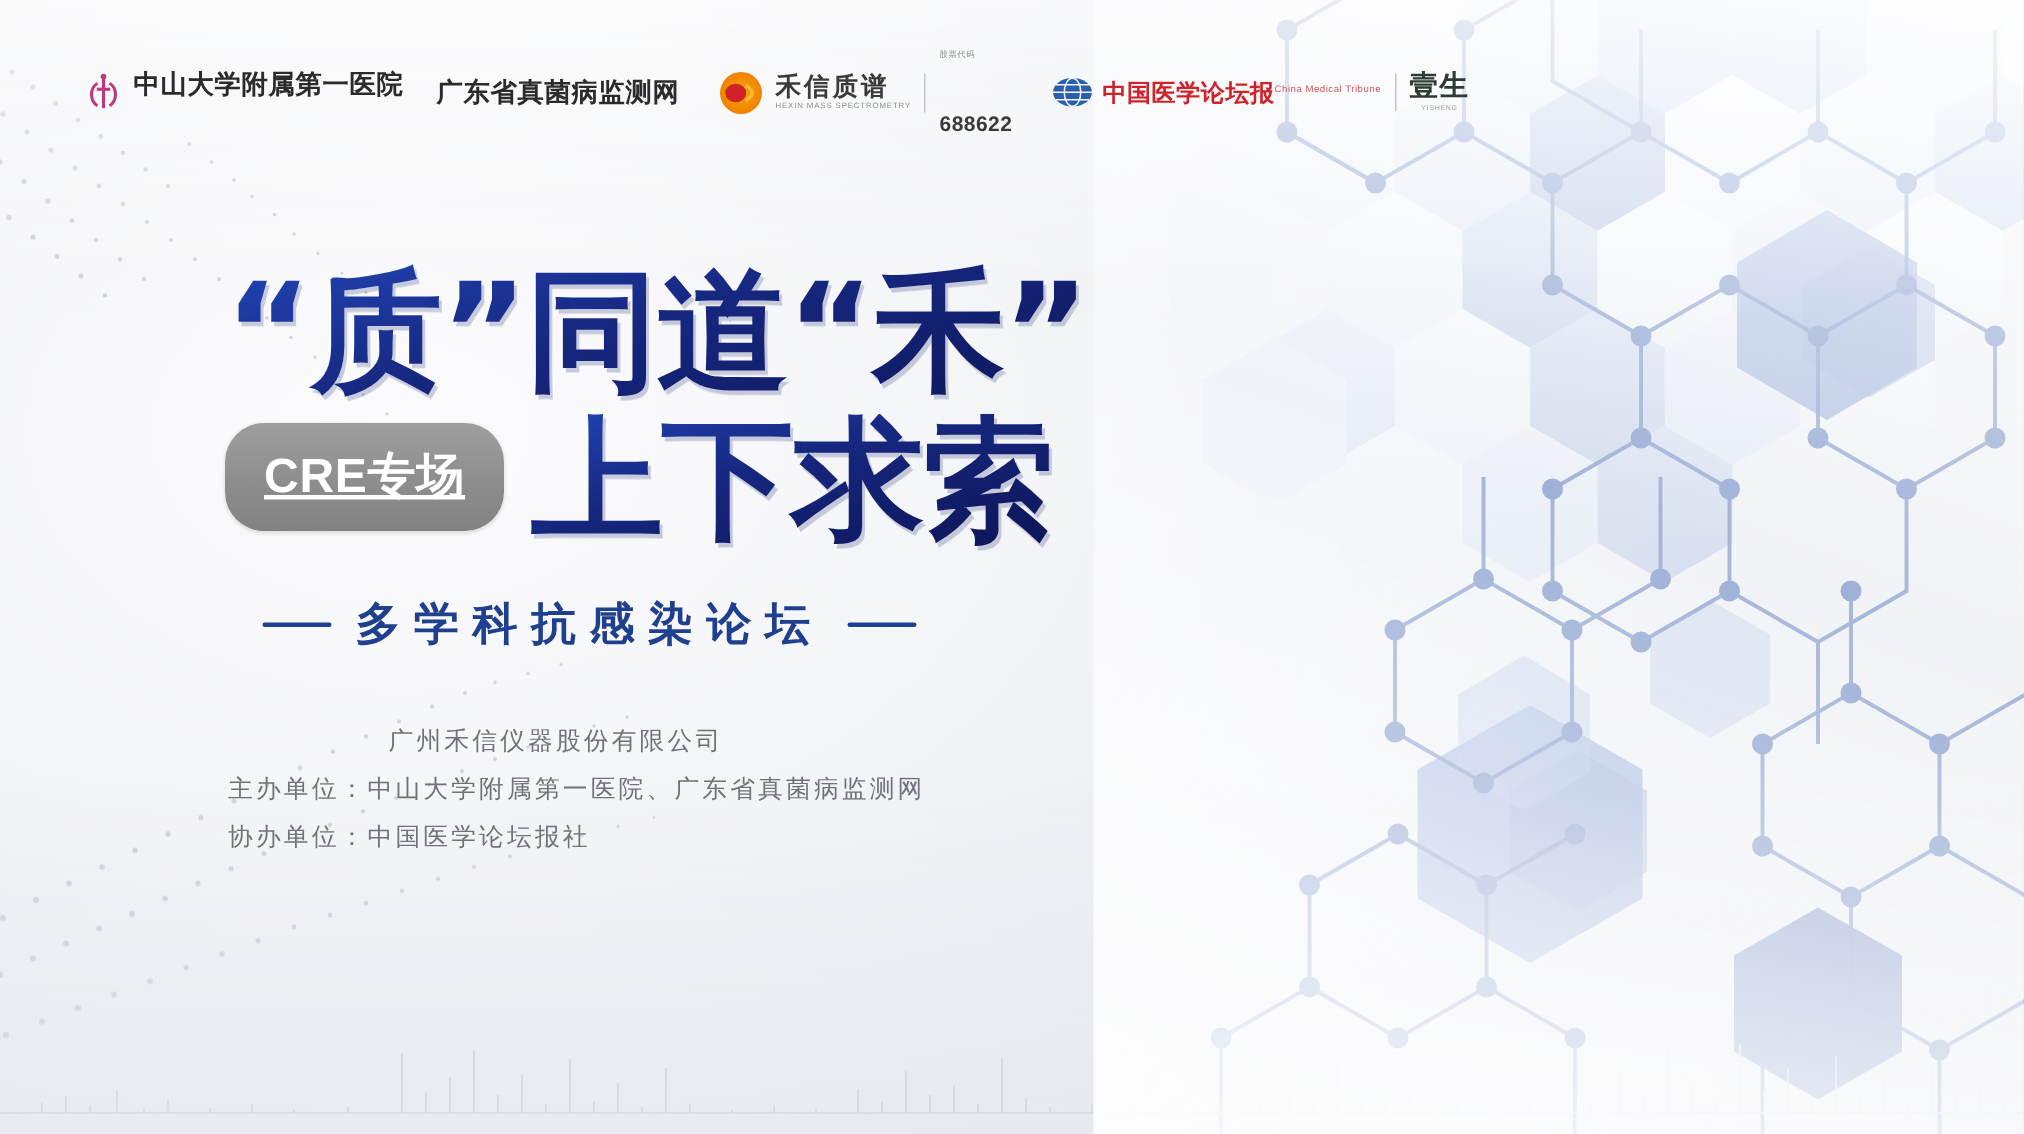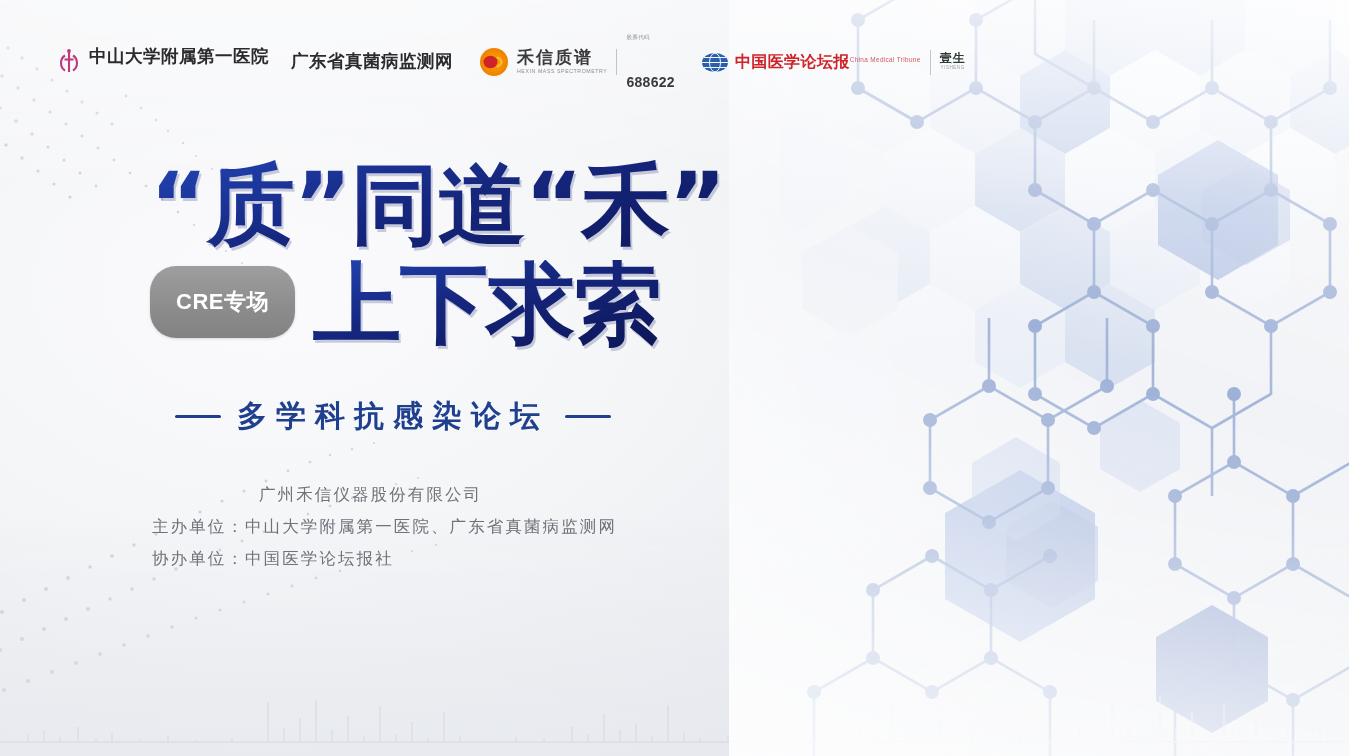--- a/index.html
+++ b/index.html
@@ -56,43 +56,43 @@
   .hx-stock-num{font-size:14px;font-weight:700;color:#3a3a3e;letter-spacing:.3px;line-height:1.1;margin-top:35px;}
 
   .cmt-group{display:flex;align-items:center;margin-left:26px;}
   .cmt-globe{width:28px;height:21px;flex:0 0 auto;}
   .cmt-text{margin-left:6px;display:flex;flex-direction:row;}
   .cmt-cn{font-size:16px;font-weight:700;color:#cf2229;letter-spacing:.4px;line-height:1.05;
           font-family:"DejaVu Serif","Liberation Serif",serif;}
   .cmt-en{font-size:6.4px;color:#d4575c;letter-spacing:.35px;line-height:1.3;margin-top:2px;white-space:nowrap;}
   .cmt-div{width:1px;height:25px;background:#c3c4c9;margin:0 9px;}
   .ys{display:flex;flex-direction:column;align-items:center;}
-  .ys-cn{font-size:12px;font-weight:700;color:#2f3b32;letter-spacing:1px;line-height:1;
-         font-family:Liberation Sans, sans-serif;}
+  .ys-cn{font-size:19px;font-weight:700;color:#2f3b32;letter-spacing:1px;line-height:1;
+         font-family:Liberation Mono, monospace;}
   .ys-en{font-size:4.6px;color:#9aa39c;letter-spacing:.5px;line-height:1.4;margin-top:1px;}
 
   
-  .title-wrap{position:absolute;left:150px;top:160px;width:660px;}
+  .title-wrap{position:absolute;left:150px;top:176px;width:660px;}
   .title-l1{
     font-size:88px;font-weight:900;line-height:1.02;letter-spacing:-1px;
     font-family:"DejaVu Sans","Liberation Sans",sans-serif;
     background:linear-gradient(165deg,#2244b5 0%,#16277f 42%,#0c1557 100%);
     -webkit-background-clip:text;background-clip:text;color:transparent;
     white-space:nowrap;
     filter:drop-shadow(2px 3px 0 rgba(22,36,110,.22));
   }
   .row2{display:flex;align-items:center;margin-top:10px;}
   .cre-badge{
     display:inline-flex;align-items:center;justify-content:center;
     background:linear-gradient(180deg,#9e9e9e 0%,#8d8d8d 55%,#828282 100%);
     color:#fff;border-radius:26px;
     padding:12px 26px;height:48px;
-    font-size:22px;font-weight:700;letter-spacing:.5px;
+    font-size:32px;font-weight:700;letter-spacing:.5px;
     box-shadow:0 1px 3px rgba(0,0,0,.14);
-    flex:0 0 auto;margin-right:18px;margin-bottom:4px;
+    flex:0 0 auto;margin-right:18px;margin-bottom:4px;text-decoration:underline;
   }
   .title-l2{
     font-size:88px;font-weight:900;line-height:1.0;letter-spacing:-1px;
     font-family:"DejaVu Sans","Liberation Sans",sans-serif;
     background:linear-gradient(165deg,#2244b5 0%,#16277f 42%,#0c1557 100%);
     -webkit-background-clip:text;background-clip:text;color:transparent;
     white-space:nowrap;
     filter:drop-shadow(2px 3px 0 rgba(22,36,110,.22));
   }
 

